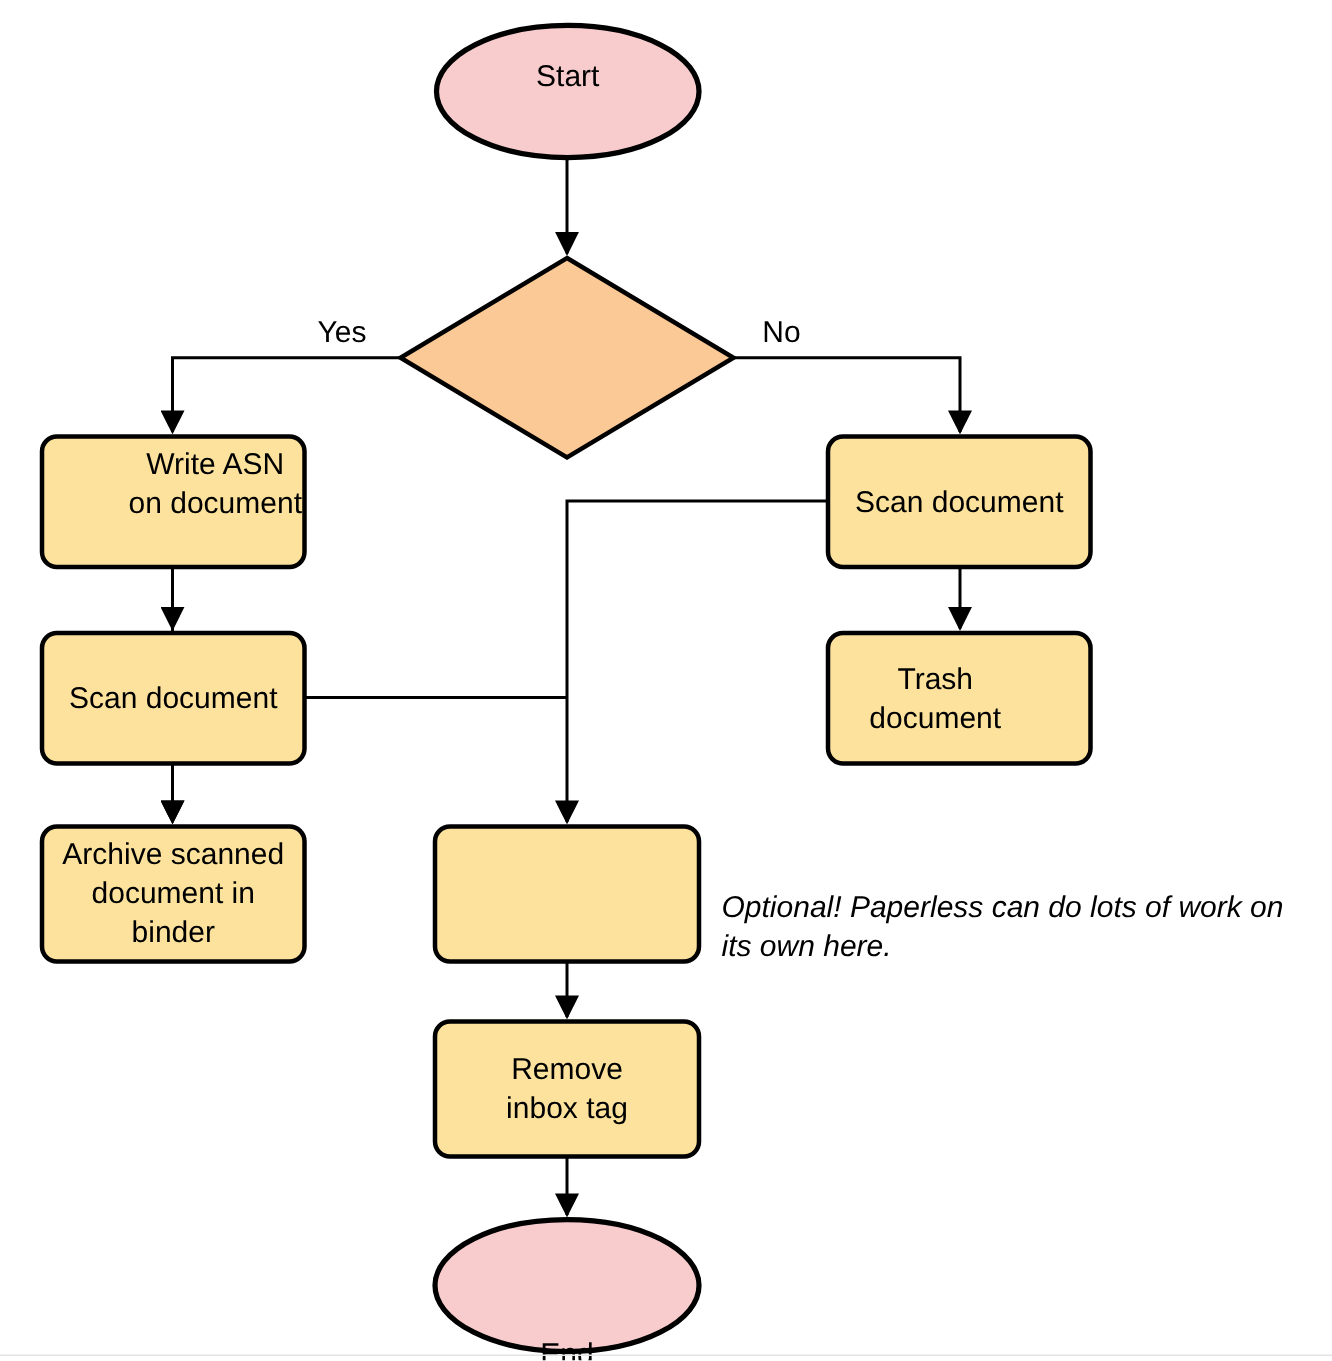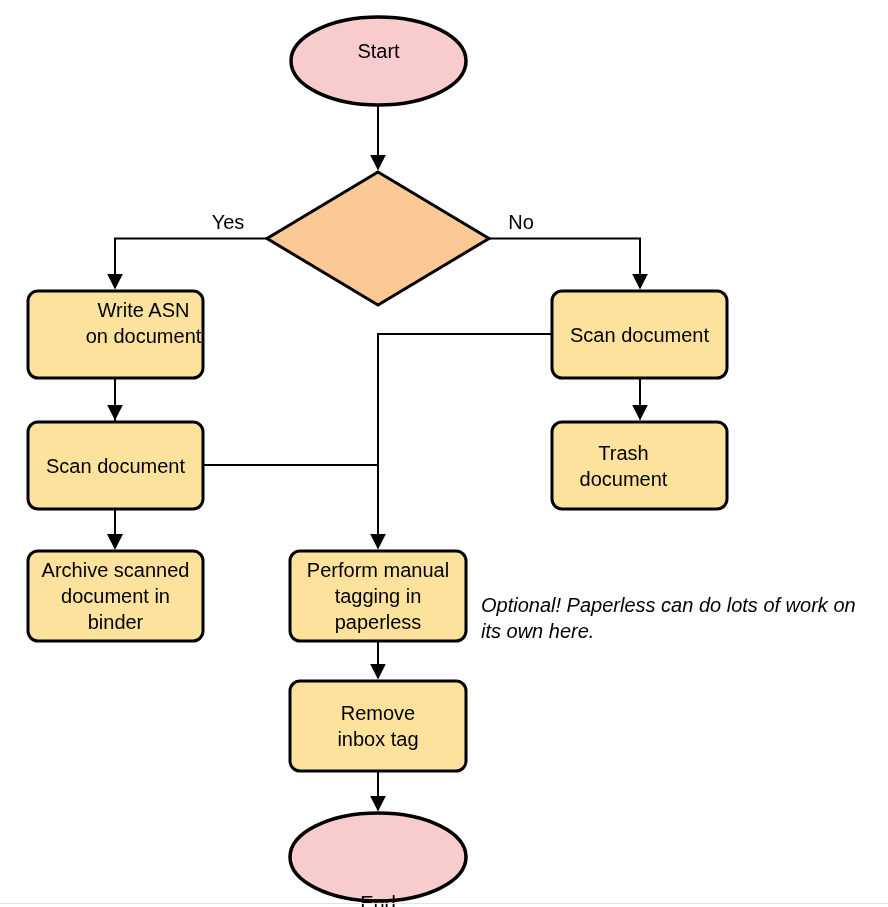--- a/index.html
+++ b/index.html
@@ -121,23 +121,20 @@
   <div class="node-label" style="left:28px; top:422px; width:175px; height:87px;">Scan document</div>
 
   <div class="node-label" style="left:28px; top:551px; width:175px; height:90px;border-radius:18px;">Archive scanned
 document in
 binder</div>
 
   <div class="node-label" style="left:552px; top:291px; width:175px; height:87px;">Scan document</div>
 
   <div class="node-label" style="left:552px; top:422px; width:143px; height:87px;">Trash document</div>
 
-  <div class="node-label" style="left:290px; top:551px; width:176px; height:90px;">Perform manual
-tagging in
-paperless</div>
 
   <div class="node-label" style="left:290px; top:681px; width:176px; height:90px;">Remove
 inbox tag</div>
 
   <div class="node-label" style="left:290px; top:859px; width:176px; height:88px;">End</div>
 
   <div class="edge-label" style="left:203px; top:211px; width:50px;">Yes</div>
 
   <div class="edge-label" style="left:496px; top:211px; width:50px;">No</div>
 

